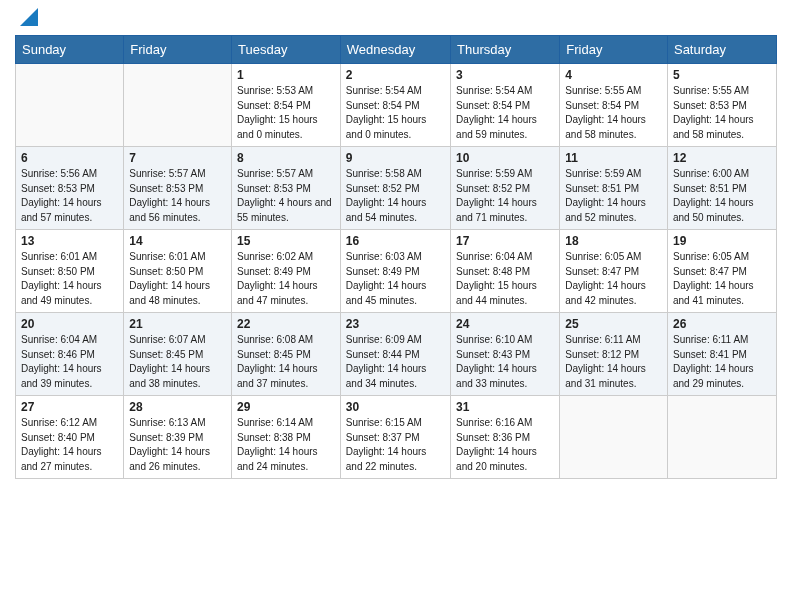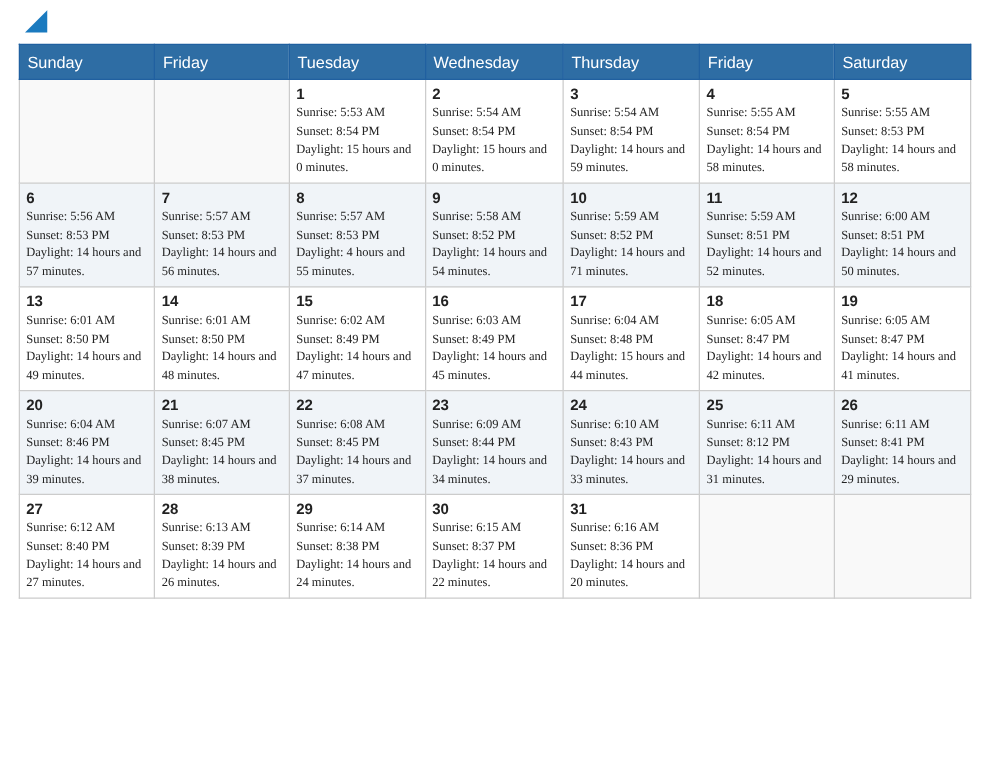--- a/index.html
+++ b/index.html
@@ -69,21 +69,20 @@
     .day-number {
       font-weight: bold;
       font-size: 12px;
       margin-bottom: 2px;
       display: block;
     }
     .day-info {
       font-size: 10px;
       line-height: 1.45;
       color: #222;
-      font-family: Liberation Serif, serif;
     }
     .logo-wrapper {
       display: flex;
       flex-direction: column;
       align-items: flex-start;
     }
     .logo-line {
       display: flex;
       align-items: center;
     }

